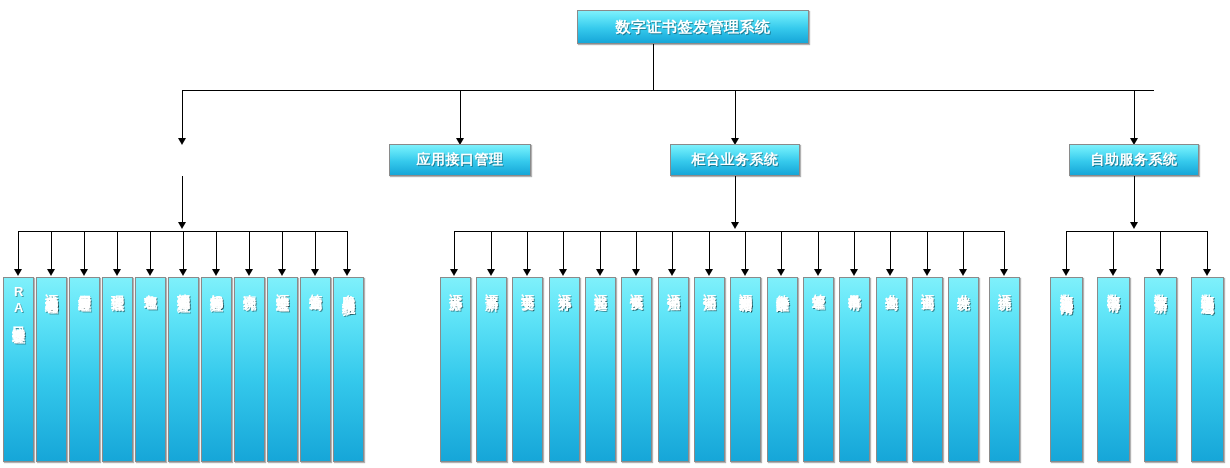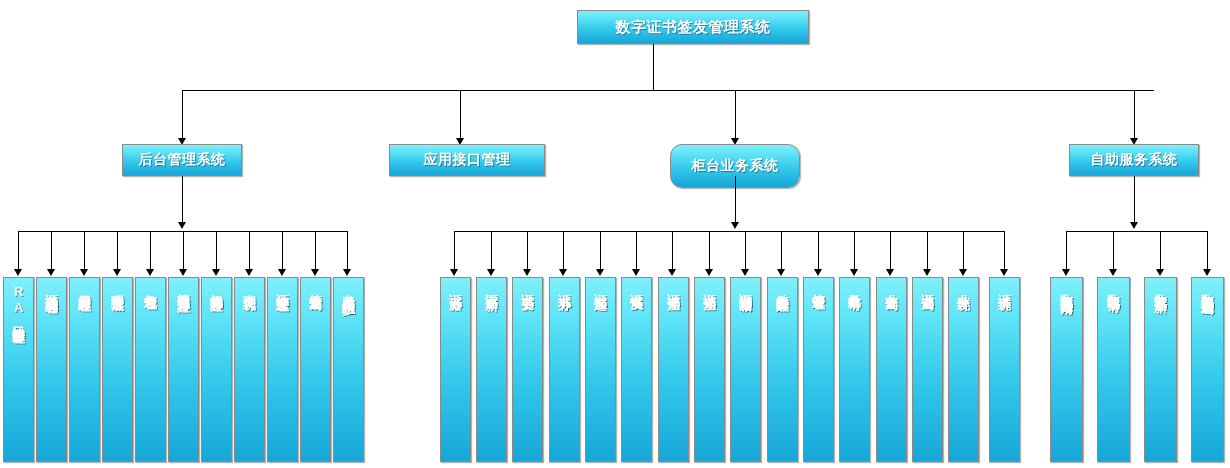--- a/index.html
+++ b/index.html
@@ -91,25 +91,24 @@
 
   <div class="ln v" style="left:460px; top:90px; height:50px;"></div>
   <div class="arrow" style="left:456px; top:138px;"></div>
 
   <div class="ln v" style="left:735px; top:90px; height:50px;"></div>
   <div class="arrow" style="left:731px; top:138px;"></div>
 
   <div class="ln v" style="left:1134px; top:90px; height:50px;"></div>
   <div class="arrow" style="left:1130px; top:138px;"></div>
 
-  <div class="node lvl2" style="left:122px; top:144px; width:120px; height:32px;">后台管理系统</div>
-
-  <div class="node lvl2" style="left:389px; top:144px; width:156px; height:32px;">应用接口管理</div>
-
-  <div class="node lvl2" style="left:670px; top:144px; width:130px; height:44px;border-radius:12px;">柜台业务系统</div>
+
+  <div class="node lvl2" style="left:389px; top:144px; width:142px; height:32px;">应用接口管理</div>
+
+  <div class="node lvl2" style="left:670px; top:144px; width:130px; height:32px;">柜台业务系统</div>
 
   <div class="node lvl2" style="left:1069px; top:144px; width:130px; height:32px;">自助服务系统</div>
 
   <div class="ln v" style="left:182px; top:176px; height:48px;"></div>
   <div class="arrow" style="left:178px; top:222px;"></div>
   <div class="ln h" style="left:18px; top:231px; width:329px;"></div>
 
   <div class="ln v" style="left:18px;  top:231px; height:40px;"></div>
   <div class="arrow" style="left:14px;  top:269px;"></div>
   <div class="ln v" style="left:51px;  top:231px; height:40px;"></div>

